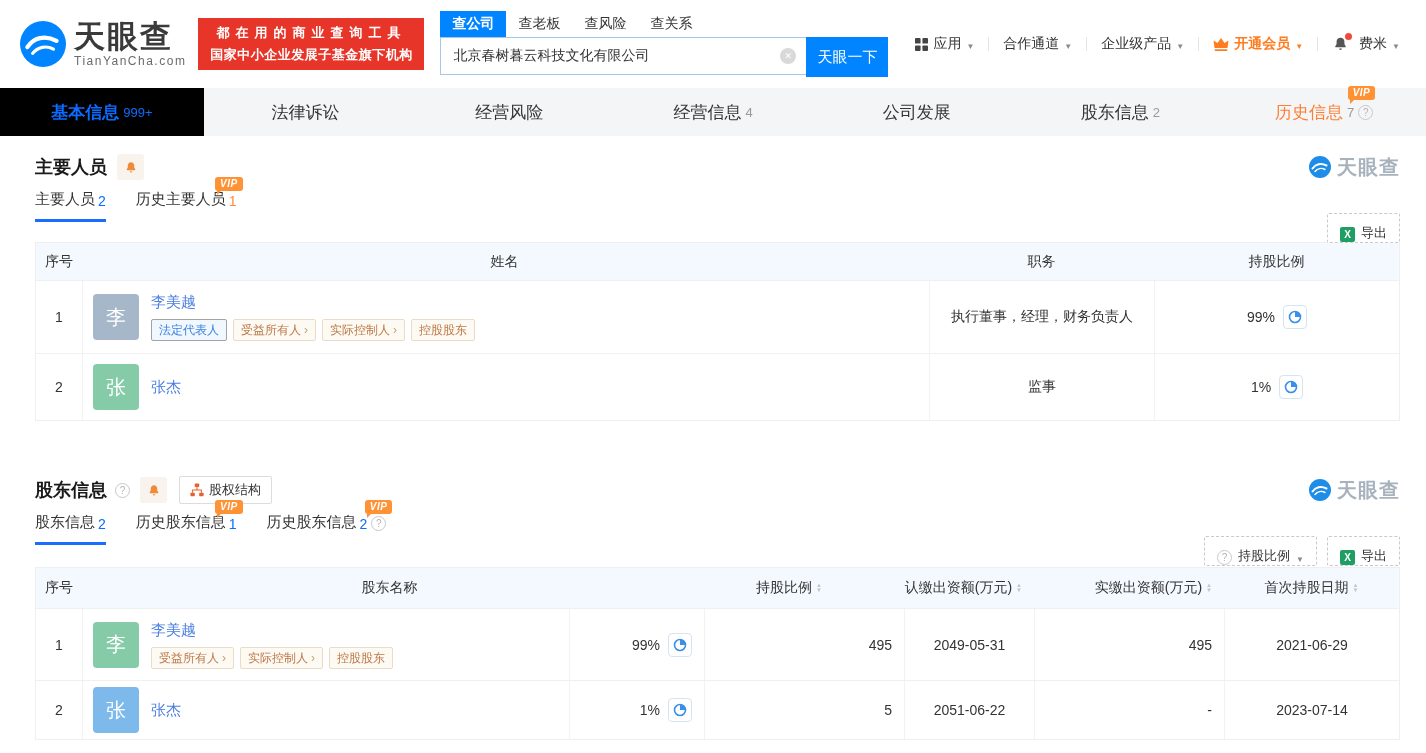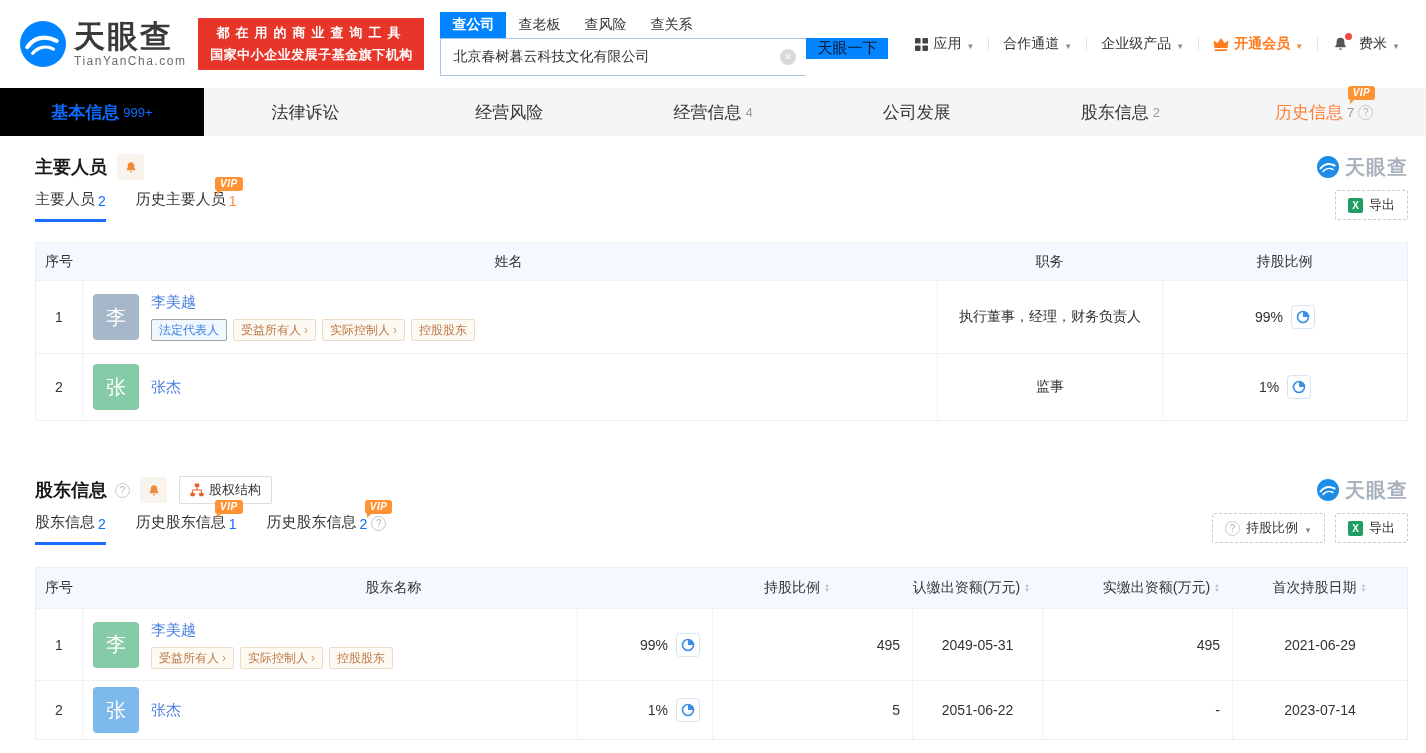--- a/index.html
+++ b/index.html
@@ -17,21 +17,21 @@
   .slogan-l2{font-size:13px;letter-spacing:.5px;margin-top:4px;white-space:nowrap;}
   .search{margin-left:16px;display:flex;flex-direction:column;}
   .search-tabs{display:flex;align-items:flex-end;height:26px;}
   .stab{font-size:14px;color:#333;padding:4px 12px;cursor:pointer;white-space:nowrap;}
   .stab.active{background:#0084ff;color:#fff;font-weight:bold;}
   .search-box{display:flex;}
   .input-wrap{position:relative;}
   .search-box input{width:366px;height:38px;box-sizing:border-box;border:1px solid #a6c6ea;border-right:none;padding:0 36px 0 12px;font-size:14px;color:#333;outline:none;font-family:inherit;}
   .clear-icon{position:absolute;right:10px;top:11px;width:16px;height:16px;background:#d9d9d9;border-radius:50%;color:#fff;font-size:9px;display:flex;align-items:center;justify-content:center;cursor:pointer;}
   .clear-icon::after{content:"✕";}
-  .search-btn{width:82px;height:21px;background:#0084ff;color:#0f172a;border:none;font-size:15px;cursor:pointer;font-family:inherit;}
+  .search-btn{width:82px;height:40px;background:#0084ff;color:#ffffff;border:none;font-size:15px;cursor:pointer;font-family:inherit;}
   .top-nav{margin-left:auto;display:flex;align-items:center;}
   .nav-item{display:flex;align-items:center;gap:5px;font-size:14px;color:#333;cursor:pointer;white-space:nowrap;}
   .nav-item.vip-link{color:#ff7c1f;font-weight:bold;}
   .sep{width:1px;height:14px;background:#e3e3e3;margin:0 14px;}
   .caret-icon::after{content:"▼";font-size:8px;color:#8a8a8a;}
   .vip-link .caret-icon::after{color:#ff7c1f;}
   .bell-wrap{position:relative;margin-right:10px;cursor:pointer;display:flex;}
   .red-dot{position:absolute;top:-2px;right:-3px;width:7px;height:7px;border-radius:50%;background:#f0483e;}
 
   
@@ -43,38 +43,38 @@
   .mtab-count{font-size:13px;color:#999;}
   .mtab.active .mtab-count{color:#0b6cff;}
   .mtab.history .mtab-label{color:#ff7e33;}
   .q-icon{display:inline-flex;width:15px;height:15px;border:1px solid #c9c9c9;border-radius:50%;align-items:center;justify-content:center;color:#b5b5b5;font-size:10px;box-sizing:border-box;flex:none;}
   .q-icon::after{content:"?";}
   .vip{position:absolute;background:#ff9234;color:#fff;font-size:10px;font-style:italic;font-weight:bold;padding:0 5px;border-radius:3px;line-height:14px;letter-spacing:.5px;}
   .vip::before{content:"";position:absolute;left:2px;bottom:-4px;border:3px solid transparent;border-top-color:#ff9234;border-left-color:#ff9234;}
   .mtab-inner .vip{top:-15px;right:-2px;}
 
   
-  .content{padding:0 18px 0 35px;}
+  .content{padding:0 26px 0 35px;}
   .sec-head{display:flex;align-items:center;height:34px;}
   .sec-head h2{font-size:18px;margin:0;color:#1a1a1a;}
   .bell-chip{width:27px;height:26px;background:#f8f3ec;border-radius:3px;display:flex;align-items:center;justify-content:center;margin-left:10px;cursor:pointer;flex:none;}
   .sec-head .q-icon{margin-left:8px;}
   .wm{margin-left:auto;display:flex;align-items:center;gap:6px;}
   .wm-text{font-size:20px;font-weight:bold;color:#a8b2bd;letter-spacing:1px;}
   .structure-btn{margin-left:12px;display:flex;align-items:center;gap:5px;padding:4px 10px;border:1px solid #dcdcdc;border-radius:2px;background:#fff;font-size:13px;color:#333;cursor:pointer;font-family:inherit;}
   .sub-row{display:flex;align-items:flex-start;margin-top:6px;height:42px;}
   .subtab{position:relative;display:inline-flex;align-items:flex-end;margin-right:30px;font-size:15px;color:#333;padding-bottom:10px;cursor:pointer;}
   .subtab.active{border-bottom:3px solid #1a6eff;}
   .sub-cnt{margin-left:3px;font-size:14px;}
   .cnt-blue{color:#0b6cff;}
   .cnt-orange{color:#ff8a3b;}
   .subtab .vip{top:-13px;right:-6px;}
   .subtab .q-icon{margin-left:4px;margin-bottom:1px;}
   .btns{margin-left:auto;display:flex;gap:10px;}
-  .chip-btn{display:flex;align-items:center;gap:6px;padding:0 12px;height:30px;border:1px dashed #c9c9c9;border-radius:2px;background:#fff;font-size:13px;color:#333;cursor:pointer;font-family:inherit;}
+  .chip-btn{display:flex;align-items:flex-end;gap:6px;padding:0 12px;height:30px;border:1px dashed #c9c9c9;border-radius:2px;background:#fff;font-size:13px;color:#333;cursor:pointer;font-family:inherit;margin-top:23px;}
   .xls{width:15px;height:15px;background:#1e9e63;border-radius:2px;color:#fff;font-size:10px;font-weight:bold;display:flex;align-items:center;justify-content:center;flex:none;}
   .xls::after{content:"X";}
 
   
   .tbl{border:1px solid #efefef;margin-top:10px;}
   .trow{display:flex;border-top:1px solid #f0f0f0;}
   .trow:first-child{border-top:none;}
   .thead{background:#f3f9ff;}
   .cell{display:flex;align-items:center;box-sizing:border-box;padding:0 12px;font-size:14px;color:#333;}
   .trow:not(.thead) .cell + .cell{border-left:1px solid #f2f2f2;}

